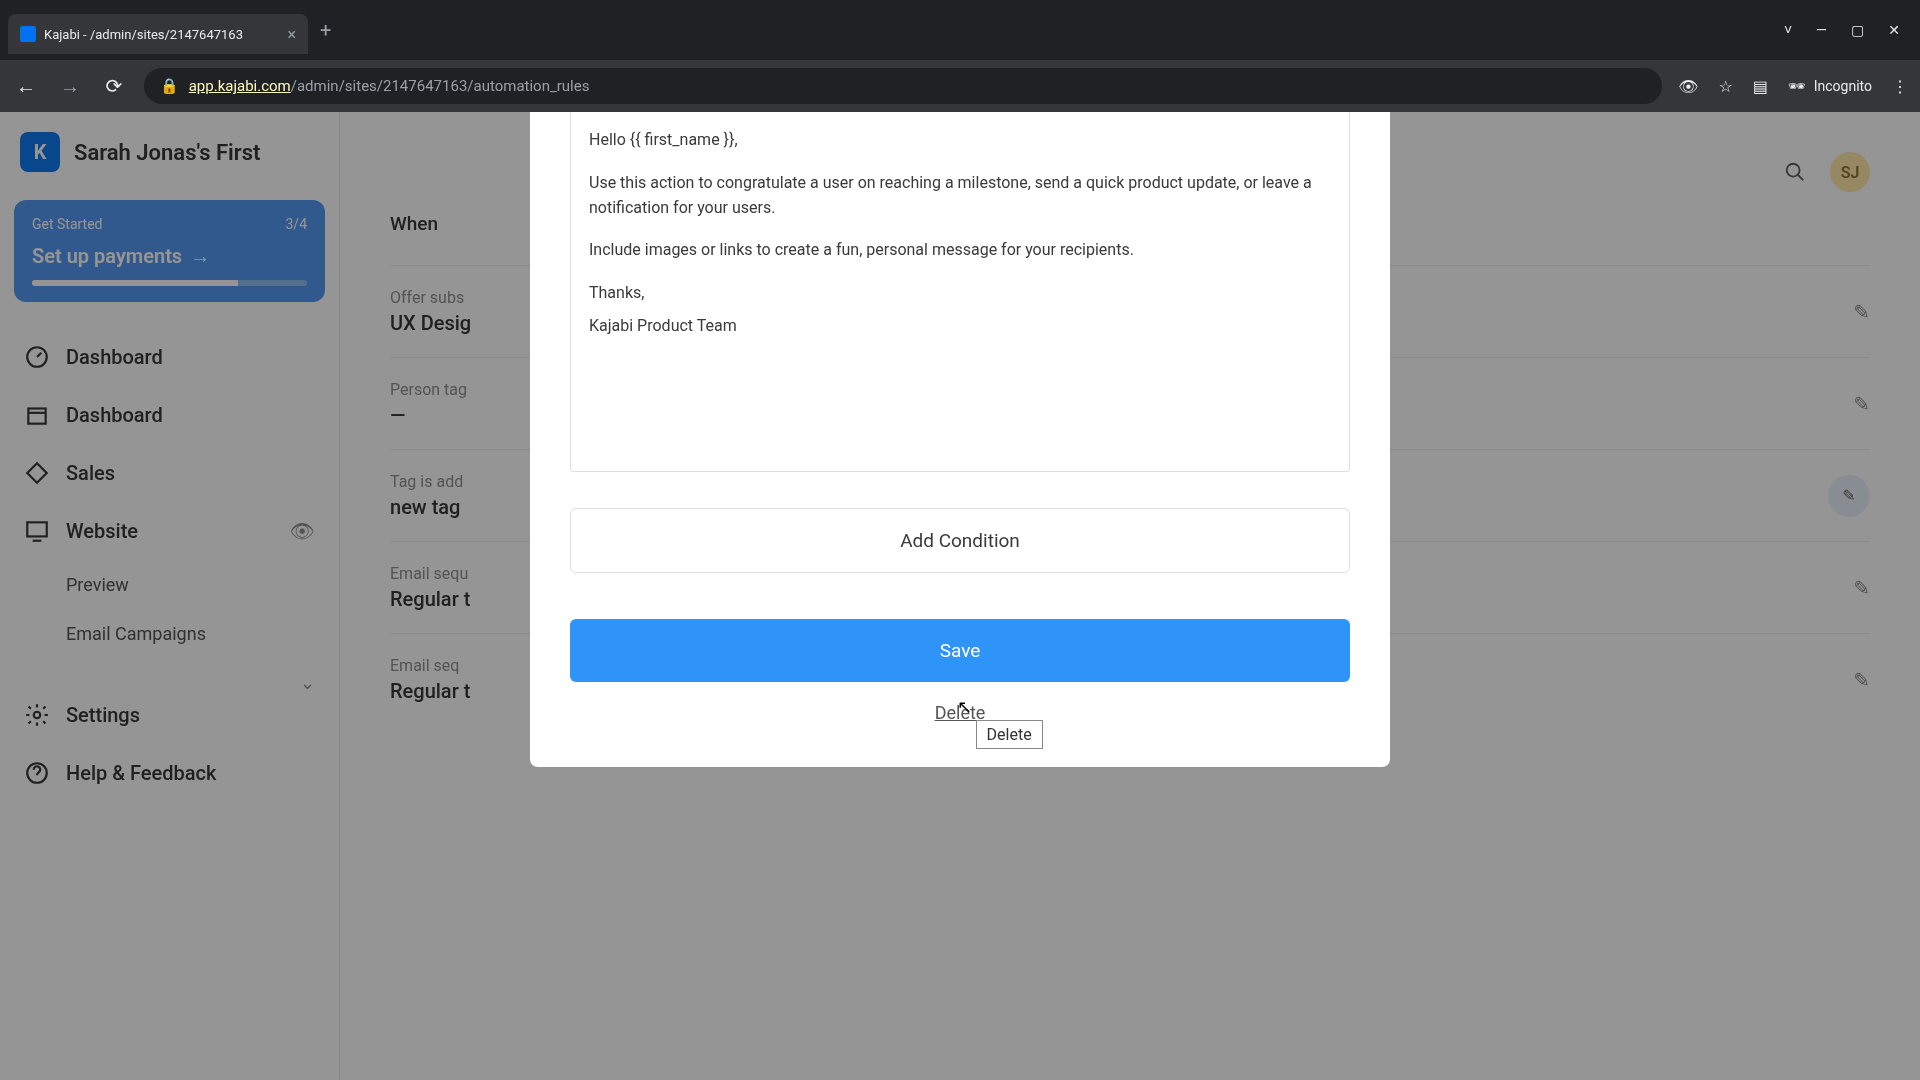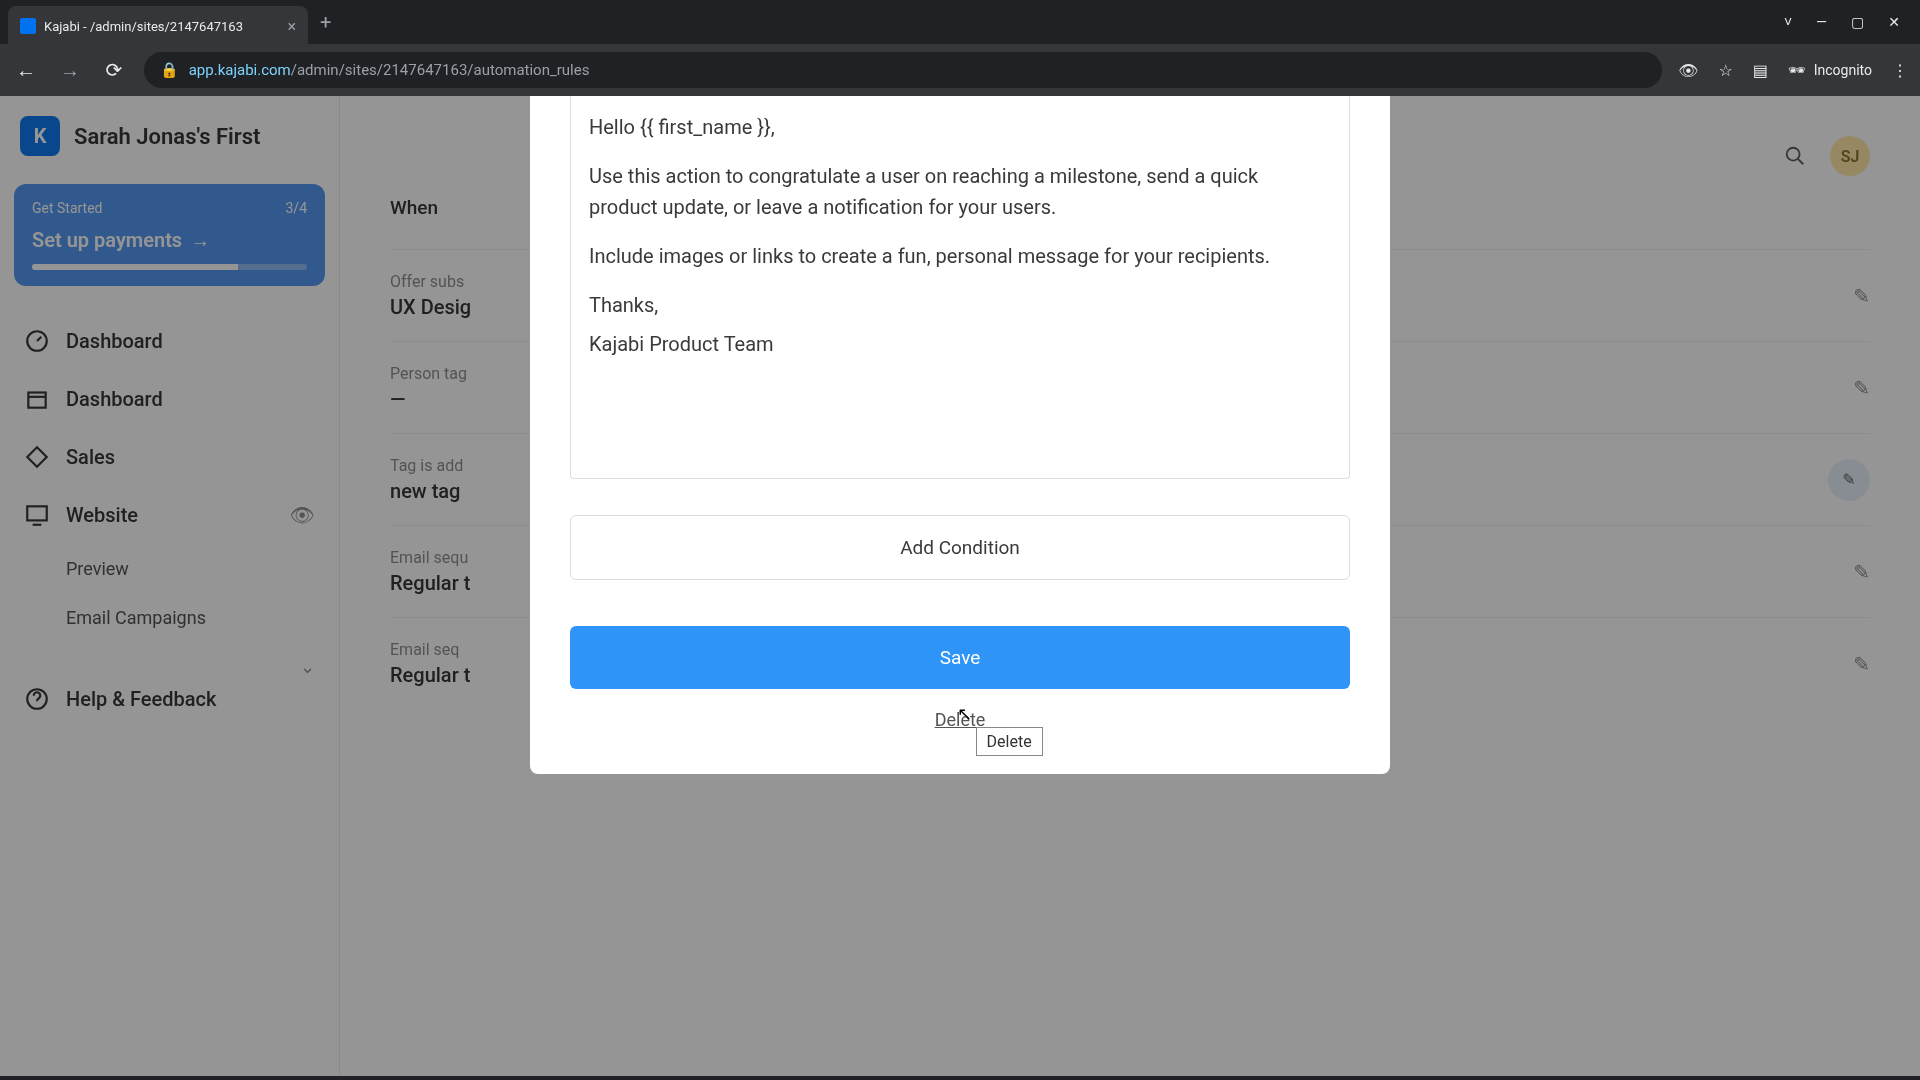--- a/index.html
+++ b/index.html
@@ -1,32 +1,32 @@
 <!DOCTYPE html>
 <html><head>
 <meta charset="utf-8">
 <style>
 * { margin: 0; padding: 0; box-sizing: border-box; font-family: -apple-system, BlinkMacSystemFont, "Segoe UI", Roboto, sans-serif; }
 body { background: #202124; overflow: hidden; width: 1920px; height: 1080px; position: relative; }
 
 
-.browser-top { background: #202124; height: 44px; display: flex; align-items: center; padding: 0 8px; }
+.browser-top { background: #202124; height: 60px; display: flex; align-items: center; padding: 0 8px; }
 .tab { background: #35363a; color: #e8eaed; height: 40px; display: flex; align-items: center; padding: 0 12px; border-radius: 8px 8px 0 0; margin-top: 8px; font-size: 13px; gap: 8px; width: 300px; }
 .tab-favicon { width: 16px; height: 16px; background: #0072ef; border-radius: 2px; }
 .tab-title { flex: 1; white-space: nowrap; overflow: hidden; text-overflow: ellipsis; }
 .tab-close { color: #9aa0a6; font-size: 16px; cursor: pointer; }
 .new-tab { color: #9aa0a6; font-size: 20px; margin-left: 12px; cursor: pointer; }
 .window-controls { margin-left: auto; display: flex; gap: 24px; color: #e8eaed; padding-right: 12px; }
 .window-controls span { cursor: pointer; font-size: 14px; }
 
 .addr-bar { background: #35363a; height: 52px; display: flex; align-items: center; padding: 0 12px; gap: 16px; }
 .nav-btn { color: #9aa0a6; cursor: pointer; font-size: 20px; width: 28px; text-align: center; }
 .nav-btn.active { color: #e8eaed; }
 .url-field { flex: 1; background: #202124; border-radius: 20px; height: 36px; display: flex; align-items: center; padding: 0 16px; color: #9aa0a6; font-size: 15px; gap: 10px; }
-.url-field .domain { color: #7dd3fc; }
+.url-field .domain { color: #fef9c3; text-decoration: underline; }
 .addr-icons { display: flex; gap: 20px; color: #e8eaed; align-items: center; }
 .incognito { display: flex; align-items: center; gap: 8px; color: #e8eaed; font-size: 14px; }
 
 
 .app { position: relative; background: #fff; height: calc(1080px - 100px); display: flex; }
 
 
 .sidebar { width: 340px; background: #fff; border-right: 1px solid #e8e8e8; padding: 20px 14px; overflow: hidden; }
 .brand { display: flex; align-items: center; gap: 14px; margin-bottom: 28px; padding: 0 6px; }
 .brand-logo { width: 40px; height: 40px; background: #0072ef; border-radius: 8px; display: flex; align-items: center; justify-content: center; color: #fff; font-weight: bold; font-size: 20px; }
@@ -59,21 +59,21 @@
 .rule-main { color: #2b2b2b; font-size: 20px; font-weight: 500; }
 .rule-right { width: 45%; display: flex; align-items: center; }
 .rule-cond { flex: 1; color: #888; font-size: 17px; }
 .rule-edit { color: #888; cursor: pointer; font-size: 20px; }
 
 .pager { display: flex; justify-content: center; align-items: center; gap: 40px; margin-top: 20px; color: #888; font-size: 20px; }
 
 
 .overlay { position: absolute; inset: 0; background: rgba(20,20,20,0.45); display: flex; justify-content: center; align-items: flex-start; }
 .modal { background: #fff; width: 860px; margin-top: 0; border-radius: 0 0 8px 8px; padding: 0 40px 44px; max-height: 940px; overflow: hidden; }
-.email-box { border: 1px solid #ddd; border-top: none; border-radius: 0 0 4px 4px; padding: 16px 18px 100px; font-size: 20px; line-height: 1.55; color: #3a3a3a; min-height: 360px; }
+.email-box { border: 1px solid #ddd; border-top: none; border-radius: 0 0 4px 4px; padding: 16px 18px 100px; font-size: 16px; line-height: 1.55; color: #3a3a3a; min-height: 360px; }
 .email-box p { margin-bottom: 18px; }
 .modal-actions { display: flex; gap: 36px; padding: 24px 4px 30px; border-bottom: 1px solid #eee; }
 .action-link { display: flex; align-items: center; gap: 10px; color: #4a4a4a; font-size: 19px; cursor: pointer; }
 .add-cond { border: 1px solid #ddd; border-radius: 6px; text-align: center; padding: 20px; font-size: 19px; color: #3a3a3a; margin-top: 36px; cursor: pointer; }
 .save-btn { background: #2f94f7; color: #fff; border: none; width: 100%; padding: 20px; font-size: 19px; border-radius: 6px; margin-top: 46px; cursor: pointer; }
 .delete-link { text-align: center; margin-top: 20px; position: relative; }
 .delete-link a { color: #555; text-decoration: underline; font-size: 18px; cursor: pointer; }
 .tooltip { position: absolute; left: 52%; top: 18px; background: #fff; border: 1px solid #888; padding: 4px 10px; font-size: 16px; color: #333; }
 .cursor { position: absolute; left: 49.6%; top: -6px; font-size: 18px; pointer-events: none; }
 
@@ -170,20 +170,27 @@
       <span class="eye-icon">👁</span>
     </div>
     <div class="nav-sub">Preview</div>
     <div class="nav-sub">Email Campaigns</div>
     <div class="nav-sub" style="position:relative;">
       <span class="chev" style="position:absolute; right:10px;">⌄</span>
     </div>
 
     <div class="nav-item">
       <svg class="nav-icon" viewBox="0 0 24 24" fill="none" stroke="currentColor" stroke-width="2">
+          <circle cx="12" cy="12" r="3"></circle>
+          <path d="M12 2v3M12 19v3M4.2 4.2l2.1 2.1M17.7 17.7l2.1 2.1M2 12h3M19 12h3M4.2 19.8l2.1-2.1M17.7 6.3l2.1-2.1"></path>
+        </svg>
+      <span>Settings</span>
+    </div>
+    <div class="nav-item">
+      <svg class="nav-icon" viewBox="0 0 24 24" fill="none" stroke="currentColor" stroke-width="2">
           <circle cx="12" cy="12" r="9"></circle>
           <path d="M9 9a3 3 0 115 2c-1 1-2 1-2 3M12 18h.01"></path>
         </svg>
       <span>Help &amp; Feedback</span>
     </div>
   </div>
 
   <div class="main">
     <div class="main-header">
       <svg class="search-ic" viewBox="0 0 24 24" fill="none" stroke="currentColor" stroke-width="2">

